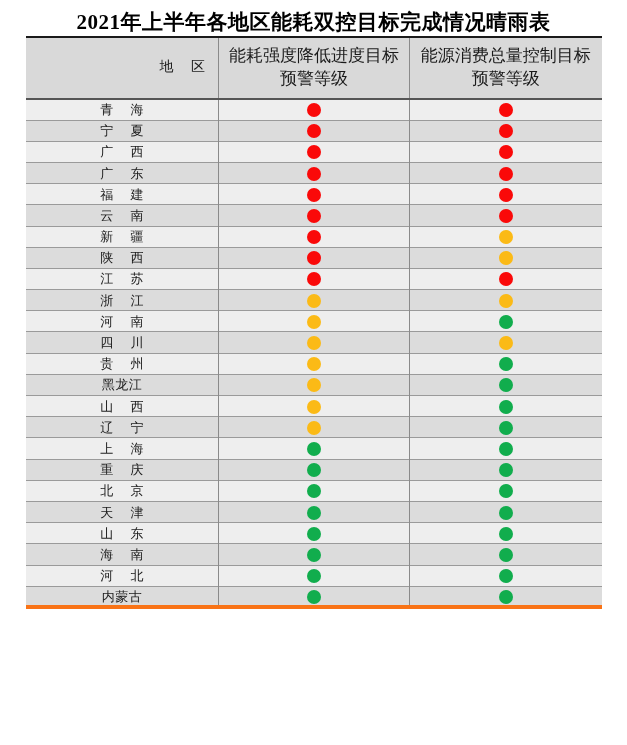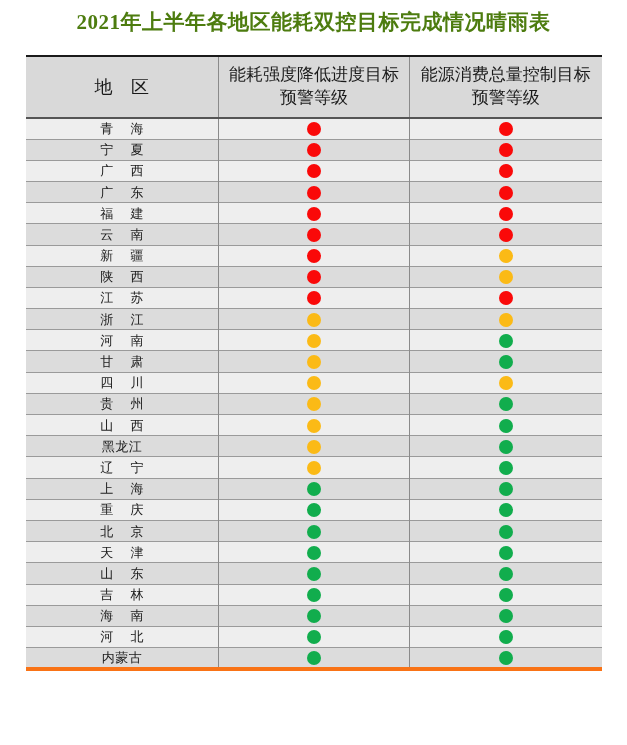--- a/index.html
+++ b/index.html
@@ -15,23 +15,23 @@
     width: 627px;
     height: 745px;
     background: #ffffff;
   }
   .title {
     text-align: center;
     font-family: "Liberation Serif", "DejaVu Serif", serif;
     font-weight: bold;
     font-size: 21px;
     letter-spacing: 0.5px;
-    color: #4d7c0f;
+    color: #000000;
     padding-top: 8px;
-    padding-bottom: 19px;
+    padding-bottom: 0;
     white-space: nowrap;
   }
   .table-wrap {
     margin: 0 auto;
     width: 576px;
   }
   table.sheet {
     width: 576px;
     border-collapse: collapse;
     table-layout: fixed;
@@ -48,23 +48,24 @@
     font-weight: normal;
     font-size: 17px;
     line-height: 1.35;
     color: #1a1a1a;
     padding: 7px 6px;
     vertical-align: middle;
     text-align: center;
   }
   thead th:last-child { border-right: none; }
   thead th.region-head {
-    font-size: 18px;
+    font-size: 14px;
     letter-spacing: 7px;
     text-indent: 7px;
+    text-align: right;
   }
   thead th .hl { display: block; }
 
   tbody td {
     height: 21.2px;
     padding: 0 6px;
     font-size: 13px;
     color: #1a1a1a;
     text-align: center;
     vertical-align: middle;
@@ -172,45 +173,40 @@
             <td class="region-cell">浙 江</td>
             <td><span class="dot yellow"></span></td>
             <td><span class="dot yellow"></span></td>
           </tr>
           <tr>
             <td class="region-cell">河 南</td>
             <td><span class="dot yellow"></span></td>
             <td><span class="dot green"></span></td>
           </tr>
           <tr>
-            <td class="region-cell">甘 肃</td>
-            <td><span class="dot yellow"></span></td>
-            <td><span class="dot green"></span></td>
-          </tr>
-          <tr>
             <td class="region-cell">四 川</td>
             <td><span class="dot yellow"></span></td>
             <td><span class="dot yellow"></span></td>
           </tr>
           <tr>
             <td class="region-cell">贵 州</td>
             <td><span class="dot yellow"></span></td>
             <td><span class="dot green"></span></td>
           </tr>
           <tr>
+            <td class="region-cell wide">黑龙江</td>
+            <td><span class="dot yellow"></span></td>
+            <td><span class="dot green"></span></td>
+          </tr>
+          <tr>
             <td class="region-cell">山 西</td>
             <td><span class="dot yellow"></span></td>
             <td><span class="dot green"></span></td>
           </tr>
           <tr>
-            <td class="region-cell wide">黑龙江</td>
-            <td><span class="dot yellow"></span></td>
-            <td><span class="dot green"></span></td>
-          </tr>
-          <tr>
             <td class="region-cell">辽 宁</td>
             <td><span class="dot yellow"></span></td>
             <td><span class="dot green"></span></td>
           </tr>
           <tr>
             <td class="region-cell">上 海</td>
             <td><span class="dot green"></span></td>
             <td><span class="dot green"></span></td>
           </tr>
           <tr>
@@ -223,25 +219,20 @@
             <td><span class="dot green"></span></td>
             <td><span class="dot green"></span></td>
           </tr>
           <tr>
             <td class="region-cell">天 津</td>
             <td><span class="dot green"></span></td>
             <td><span class="dot green"></span></td>
           </tr>
           <tr>
             <td class="region-cell">山 东</td>
-            <td><span class="dot green"></span></td>
-            <td><span class="dot green"></span></td>
-          </tr>
-          <tr>
-            <td class="region-cell">吉 林</td>
             <td><span class="dot green"></span></td>
             <td><span class="dot green"></span></td>
           </tr>
           <tr>
             <td class="region-cell">海 南</td>
             <td><span class="dot green"></span></td>
             <td><span class="dot green"></span></td>
           </tr>
           <tr>
             <td class="region-cell">河 北</td>

